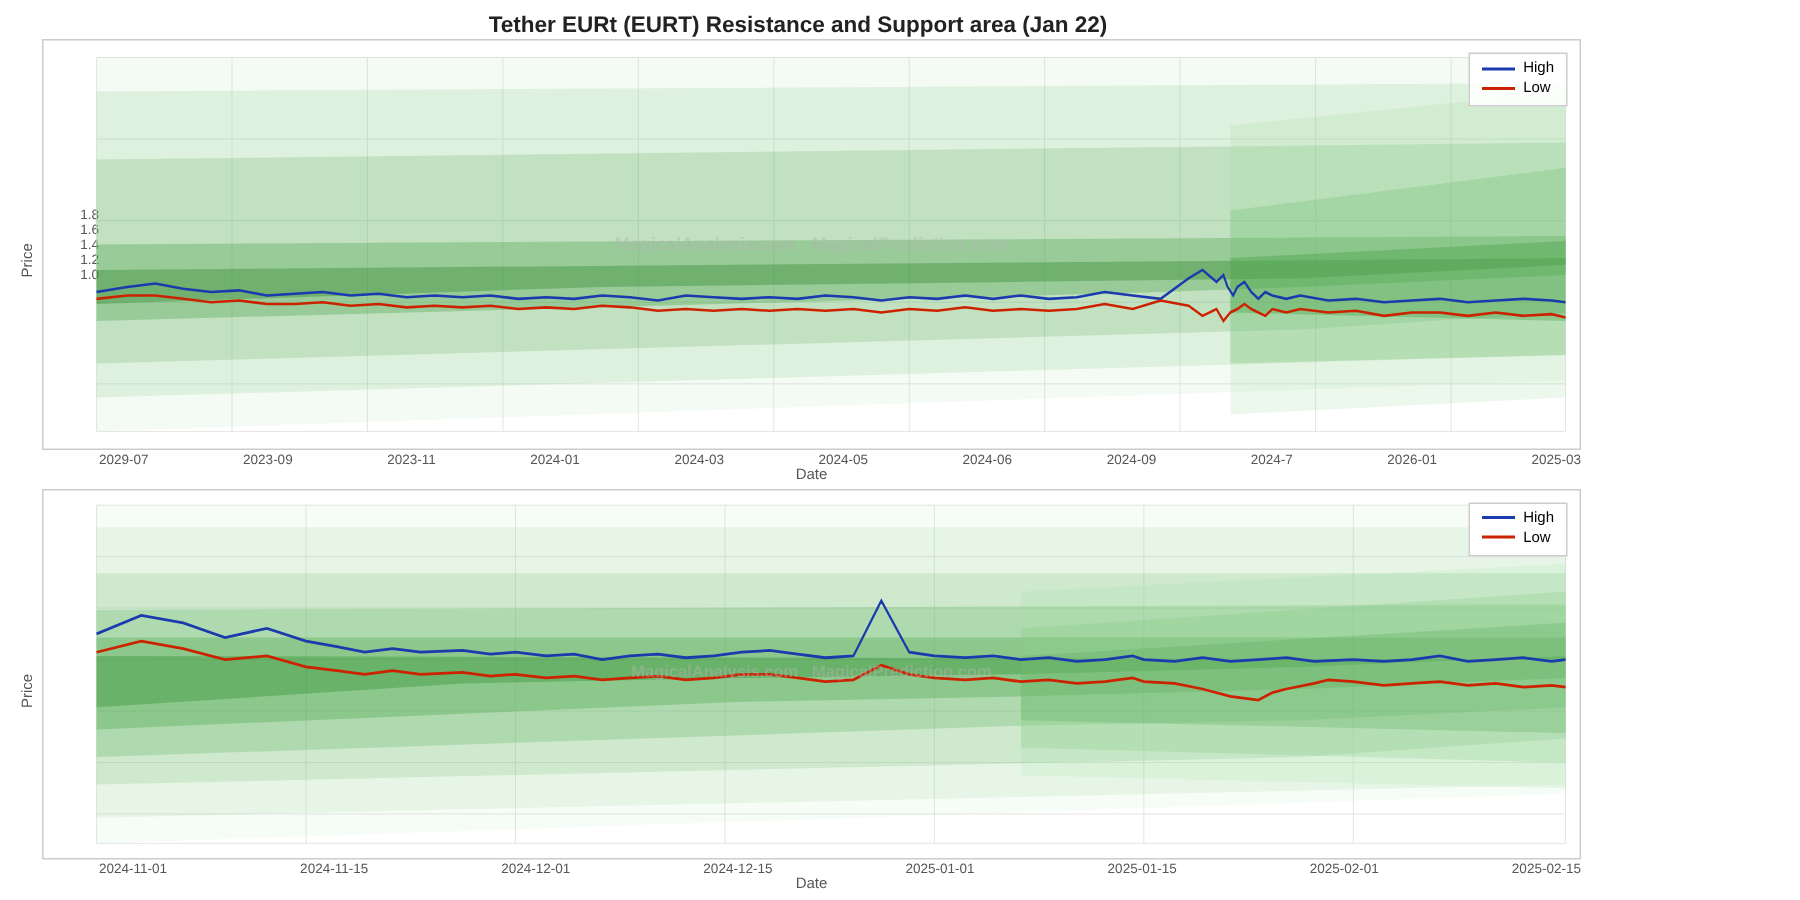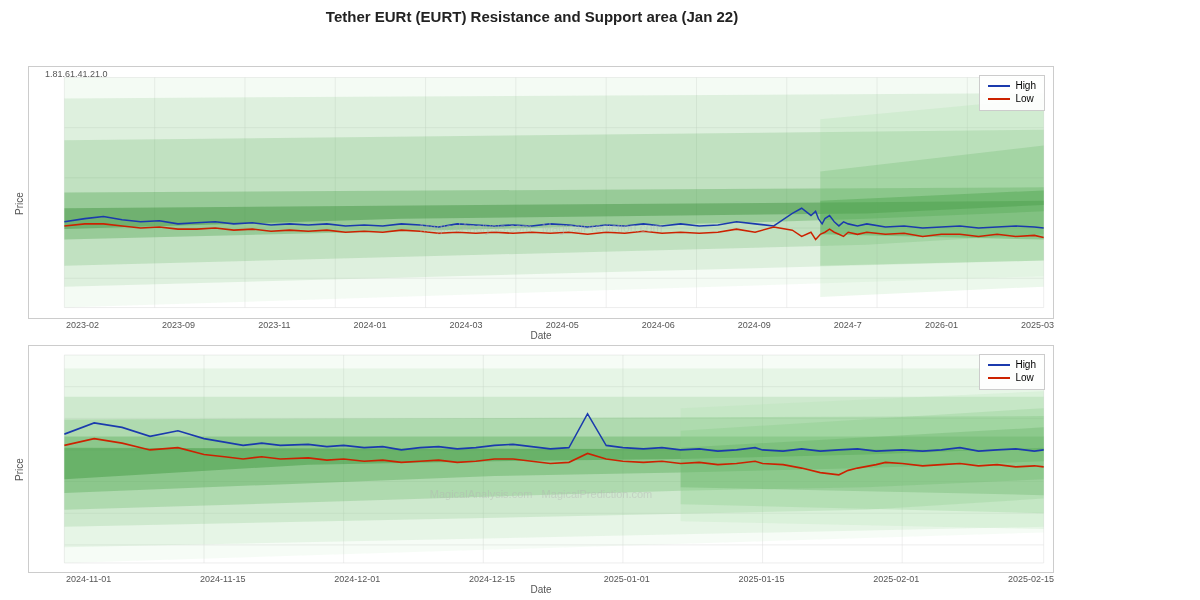--- a/index.html
+++ b/index.html
@@ -9,21 +9,20 @@
       background: #fff;
       font-family: Arial, sans-serif;
       overflow: hidden;
     }
     .page-container {
       width: 1064px;
       height: 600px;
       display: flex;
       flex-direction: column;
       padding: 8px 10px 5px 10px;
-      gap: 40px;
     }
     .main-title {
       text-align: center;
       font-size: 15px;
       font-weight: bold;
       color: #222;
       margin-bottom: 1px;
     }
     .subtitle {
       text-align: center;
@@ -108,45 +107,44 @@
     .legend-line-red { background: #cc2200; }
 
     
     .watermark {
       position: absolute;
       top: 50%;
       left: 50%;
       transform: translate(-50%, -50%);
       color: rgba(180,180,180,0.45);
       font-size: 12px;
-      font-weight: normal;
+      font-weight: bold;
       white-space: nowrap;
       pointer-events: none;
       z-index: 5;
       text-align: center;
       line-height: 1.6;
-      margin-top: 36px;
     }
 
     svg.chart-svg {
       width: 100%;
       height: 100%;
       position: absolute;
       top: 0; left: 0;
     }
 
     .y-axis-labels {
       position: absolute;
-      left: 14px;
+      left: 0;
       top: 0;
       bottom: 0;
       width: 38px;
       display: flex;
-      flex-direction: row;
-      justify-content: space-between;
+      flex-direction: column;
+      justify-content: center;
       font-size: 9px;
       color: #555;
       padding: 2px 2px;
       pointer-events: none;
     }
     .y-tick {
       text-align: right;
       width: 35px;
     }
   </style>
@@ -226,21 +224,21 @@
               <span>High</span>
             </div>
             <div class="legend-item">
               <div class="legend-line legend-line-red"></div>
               <span>Low</span>
             </div>
           </div>
         </div>
 
         <div class="x-axis-labels" style="padding-left:38px; padding-right:0px;">
-          <span class="x-axis-label">2023-02</span>
+          <span class="x-axis-label">2029-07</span>
           <span class="x-axis-label">2023-09</span>
           <span class="x-axis-label">2023-11</span>
           <span class="x-axis-label">2024-01</span>
           <span class="x-axis-label">2024-03</span>
           <span class="x-axis-label">2024-05</span>
           <span class="x-axis-label">2024-06</span>
           <span class="x-axis-label">2024-09</span>
           <span class="x-axis-label">2024-7</span>
           <span class="x-axis-label">2026-01</span>
           <span class="x-axis-label">2025-03</span>

